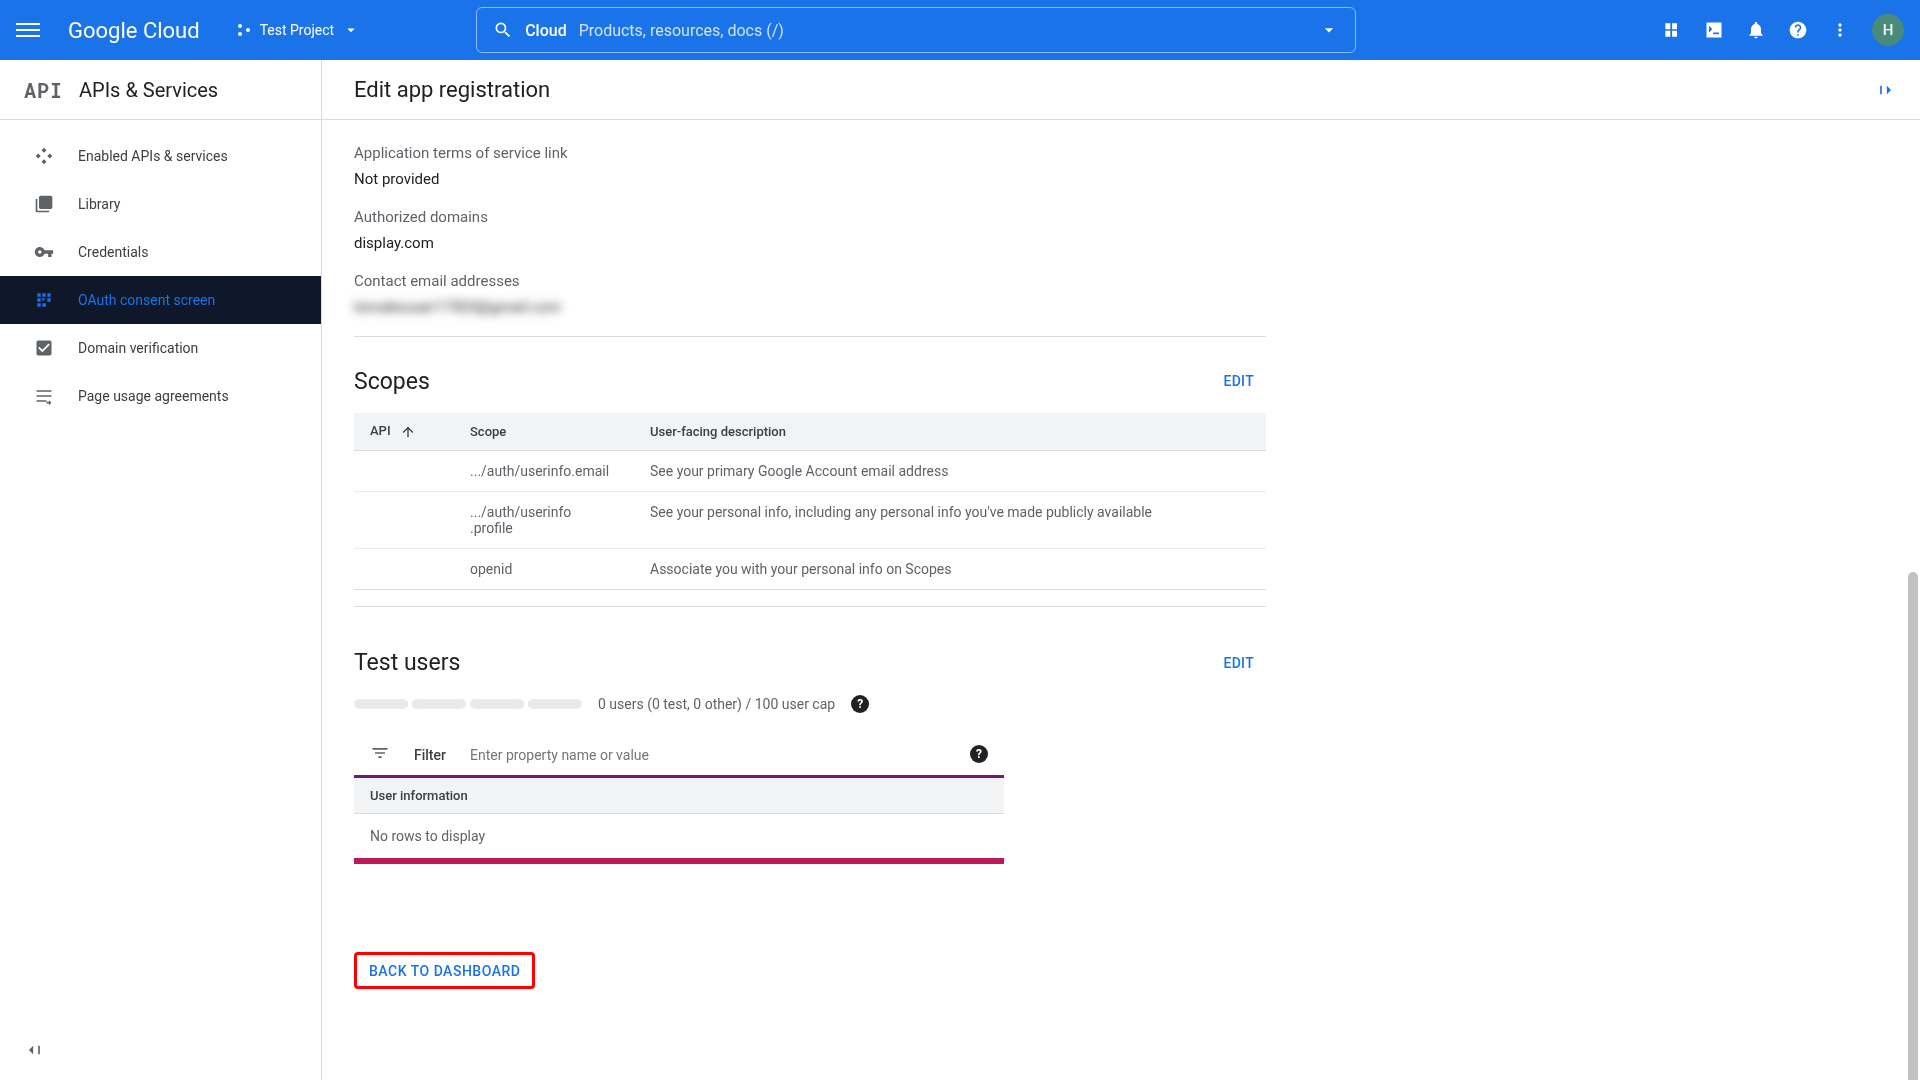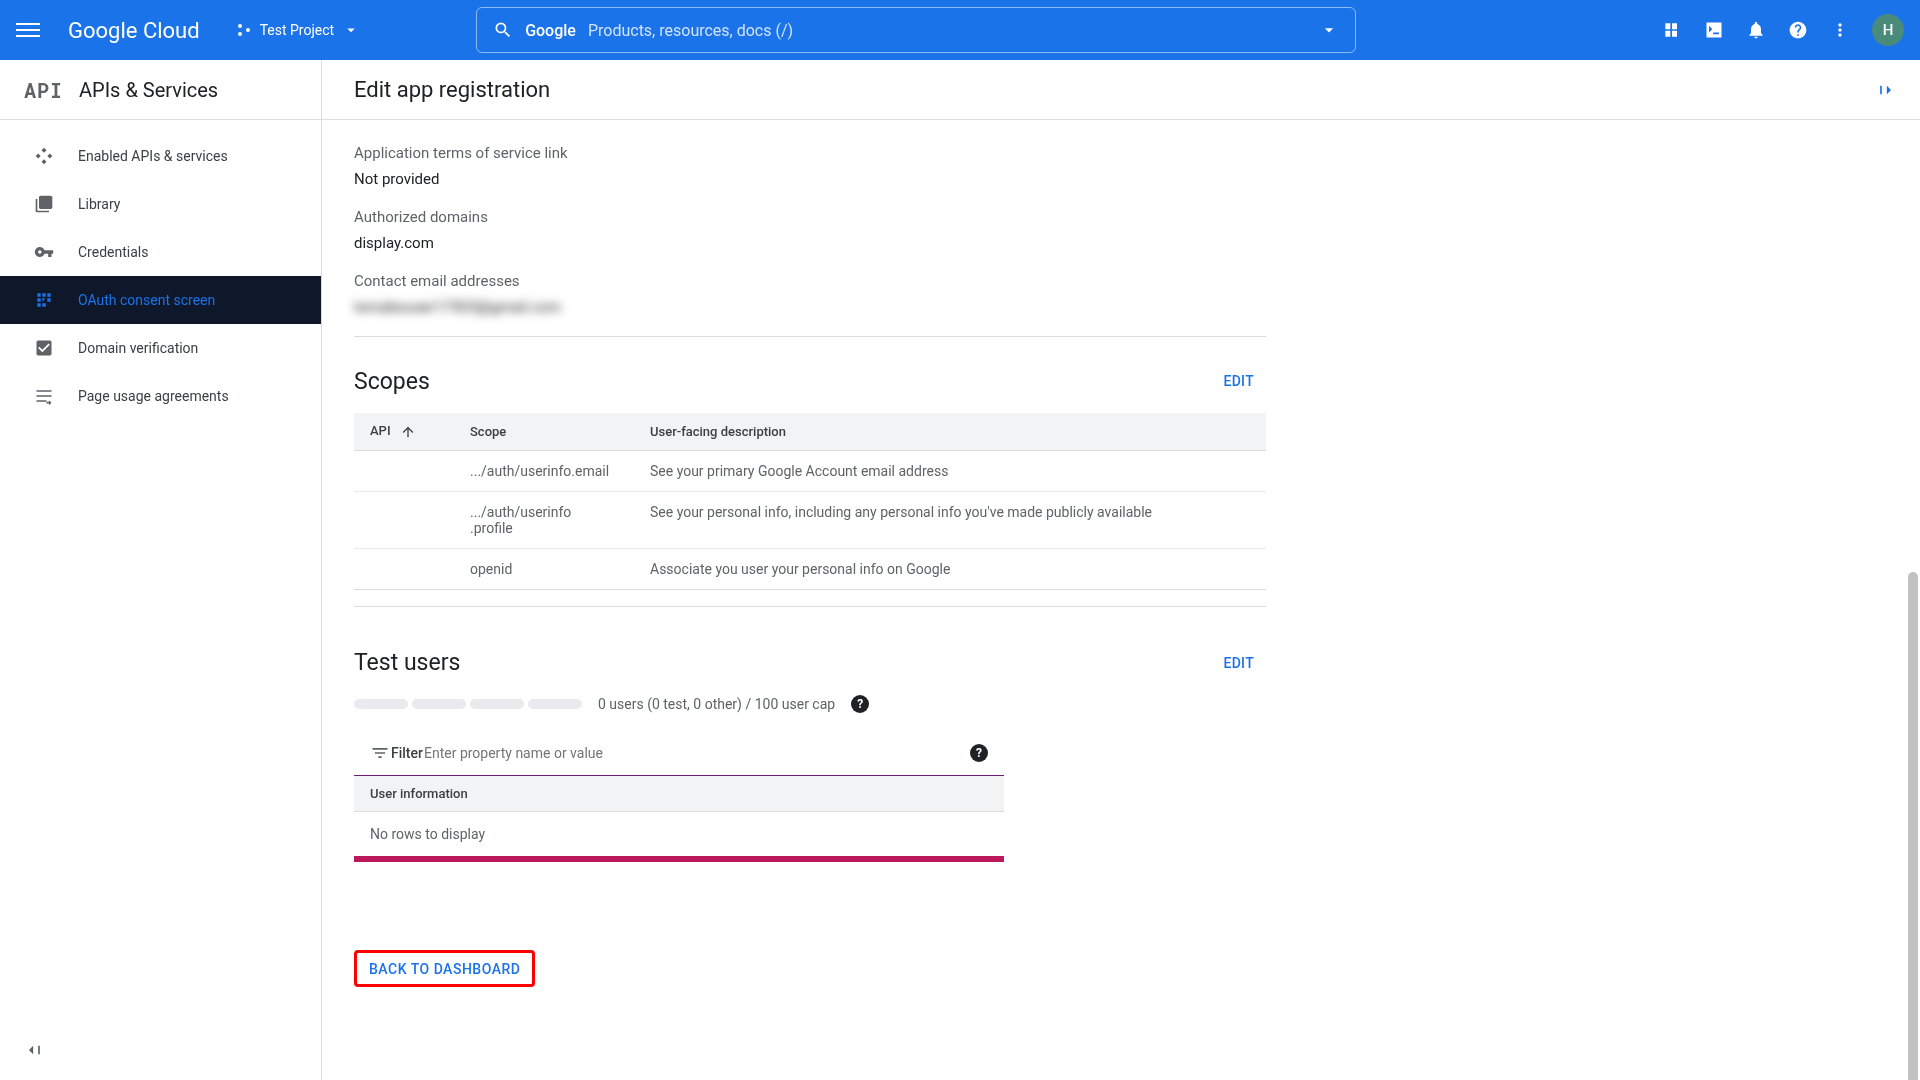--- a/index.html
+++ b/index.html
@@ -66,21 +66,21 @@
 .divider-after-section { border-bottom: 1px solid #dadce0; margin-top: 16px; }
 
 
 .test-users-bar { display: flex; align-items: center; gap: 16px; margin-bottom: 18px; width: 650px; }
 .loader-bars { display: flex; gap: 4px; }
 .loader-bars span { display: block; width: 54px; height: 10px; background: #e8eaed; border-radius: 5px; }
 .loader-bars span:last-child { width: 54px; }
 .user-cap { font-size: 14px; color: #5f6368; }
 .help-icon { width: 18px; height: 18px; background: #202124; border-radius: 50%; color: #fff; display: inline-flex; align-items: center; justify-content: center; font-size: 12px; font-weight: 700; cursor: pointer; }
 
-.filter-row { display: flex; align-items: center; gap: 1px; padding: 12px 16px; border-bottom: 1px solid #701a75; width: 650px; }
+.filter-row { display: flex; align-items: flex-end; gap: 24px; padding: 12px 16px; border-bottom: 3px solid #701a75; width: 650px; }
 .filter-row svg { width: 20px; height: 20px; fill: #5f6368; }
 .filter-label { font-size: 14px; font-weight: 500; color: #3c4043; }
 .filter-input { border: none; outline: none; font-size: 14px; color: #5f6368; flex: 1; }
 .filter-help { margin-left: auto; }
 
 .users-table-header { background: #f1f3f4; padding: 10px 16px; font-size: 13px; font-weight: 500; color: #3c4043; width: 650px; border-bottom: 1px solid #dadce0; }
 .no-rows { padding: 14px 16px; font-size: 14px; color: #5f6368; width: 650px; border-bottom: 6px solid #be185d; }
 
 .back-btn-wrapper { margin-top: 48px; border: 3px solid #ff0000; border-radius: 4px; display: inline-block; padding: 6px 12px; }
 .back-btn { color: #1a73e8; font-size: 14px; font-weight: 500; background: none; border: none; cursor: pointer; letter-spacing: 0.5px; }
@@ -107,21 +107,21 @@
       </svg>
     <span>Test Project</span>
     <svg width="18" height="18" viewBox="0 0 24 24">
         <path d="M7 10l5 5 5-5z"></path>
       </svg>
   </div>
   <div class="search-container">
     <svg width="20" height="20" viewBox="0 0 24 24">
         <path d="M15.5 14h-.79l-.28-.27A6.471 6.471 0 0016 9.5 6.5 6.5 0 109.5 16c1.61 0 3.09-.59 4.23-1.57l.27.28v.79l5 4.99L20.49 19l-4.99-5zm-6 0C7.01 14 5 11.99 5 9.5S7.01 5 9.5 5 14 7.01 14 9.5 11.99 14 9.5 14z"></path>
       </svg>
-    <span class="search-label">Google</span>
+    <span class="search-label">Cloud</span>
     <span class="search-placeholder">Products, resources, docs (/)</span>
     <svg class="search-dd" width="20" height="20" viewBox="0 0 24 24">
         <path d="M7 10l5 5 5-5z"></path>
       </svg>
   </div>
   <div class="header-icons">
     <svg viewBox="0 0 24 24">
         <path d="M4 11h6V4H4v7zm0 9h6v-7H4v7zm8 0h6v-7h-6v7zm0-16v7h6V4h-6z"></path>
       </svg>
     <svg viewBox="0 0 24 24">
@@ -242,21 +242,21 @@
             </tr>
             <tr>
               <td></td>
               <td style="white-space:pre-line">.../auth/userinfo
 .profile</td>
               <td>See your personal info, including any personal info you've made publicly available</td>
             </tr>
             <tr>
               <td></td>
               <td style="white-space:pre-line">openid</td>
-              <td>Associate you user your personal info on Google</td>
+              <td>Associate you with your personal info on Scopes</td>
             </tr>
           </tbody>
         </table>
         <div class="divider-after-section"></div>
       </div>
 
       <div class="section">
         <div class="section-header">
           <div class="section-title">Test users</div>
           <button class="edit-btn">EDIT</button>

